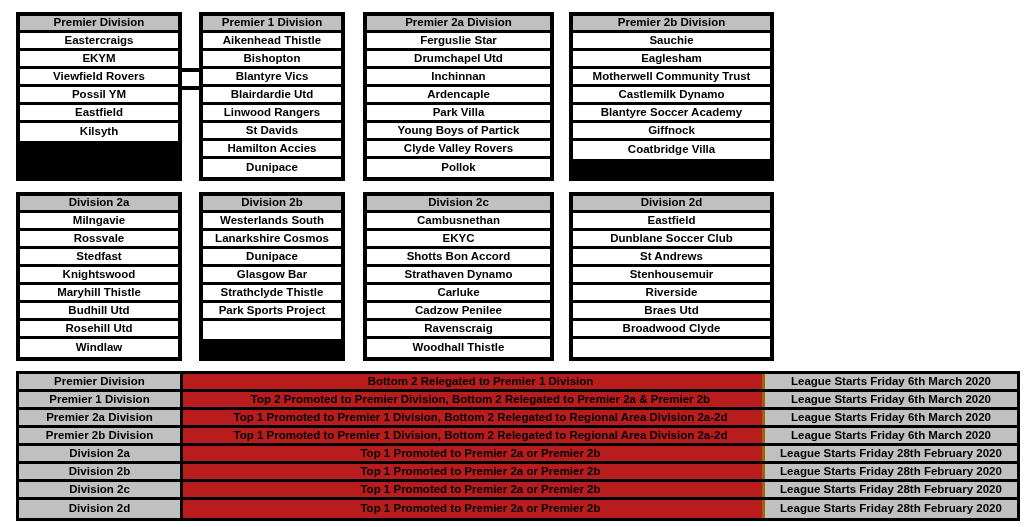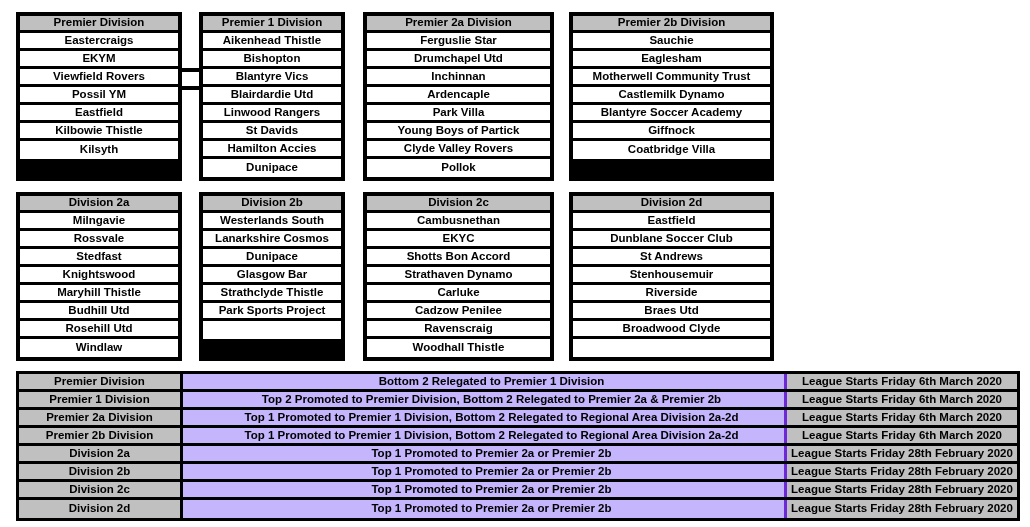--- a/index.html
+++ b/index.html
@@ -96,42 +96,41 @@
     white-space: nowrap;
     overflow: hidden;
   }
   .sum-cell.division {
     width: 164px;
     background: #c0c0c0;
     border-right: 3px solid #000000;
   }
   .sum-cell.rule {
     flex: 1;
-    background: #c4b5fd;
-    border-right: 3px solid #6d28d9;
+    background: #b91c1c;
+    border-right: 3px solid #a16207;
     padding-left: 16px;
   }
   .sum-cell.startdate {
-    width: 230px;
+    width: 252px;
     background: #c0c0c0;
   }
 </style>
 </head>
 <body>
 
 <div class="grid-block" id="division-row-1" style="left:16px; top:12px;">
 
   <div class="div-table" style="width:166px;">
     <div class="div-row header">Premier Division</div>
     <div class="div-row">Eastercraigs</div>
     <div class="div-row">EKYM</div>
     <div class="div-row">Viewfield Rovers</div>
     <div class="div-row">Possil YM</div>
     <div class="div-row">Eastfield</div>
-    <div class="div-row">Kilbowie Thistle</div>
     <div class="div-row">Kilsyth</div>
   </div>
 
   <div style="width:17px;"></div>
 
   <div class="div-table" style="width:146px;">
     <div class="div-row header">Premier 1 Division</div>
     <div class="div-row">Aikenhead Thistle</div>
     <div class="div-row">Bishopton</div>
     <div class="div-row">Blantyre Vics</div>

